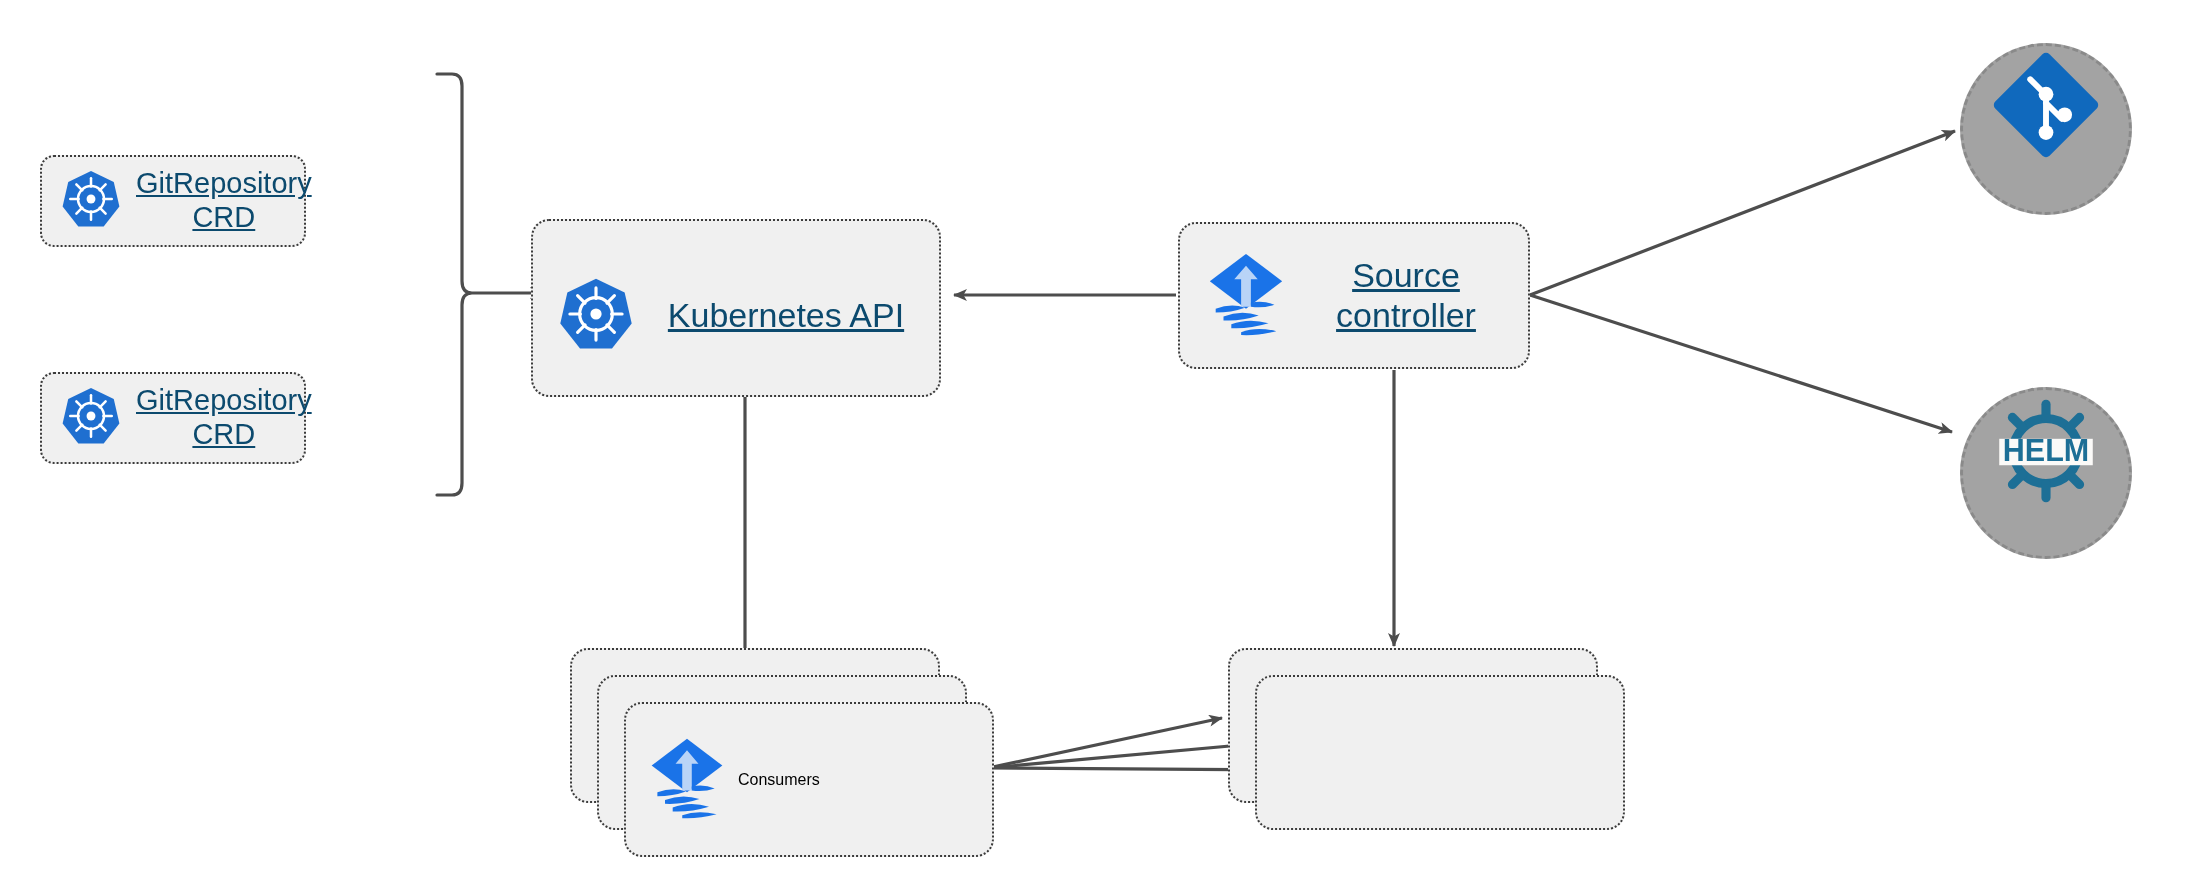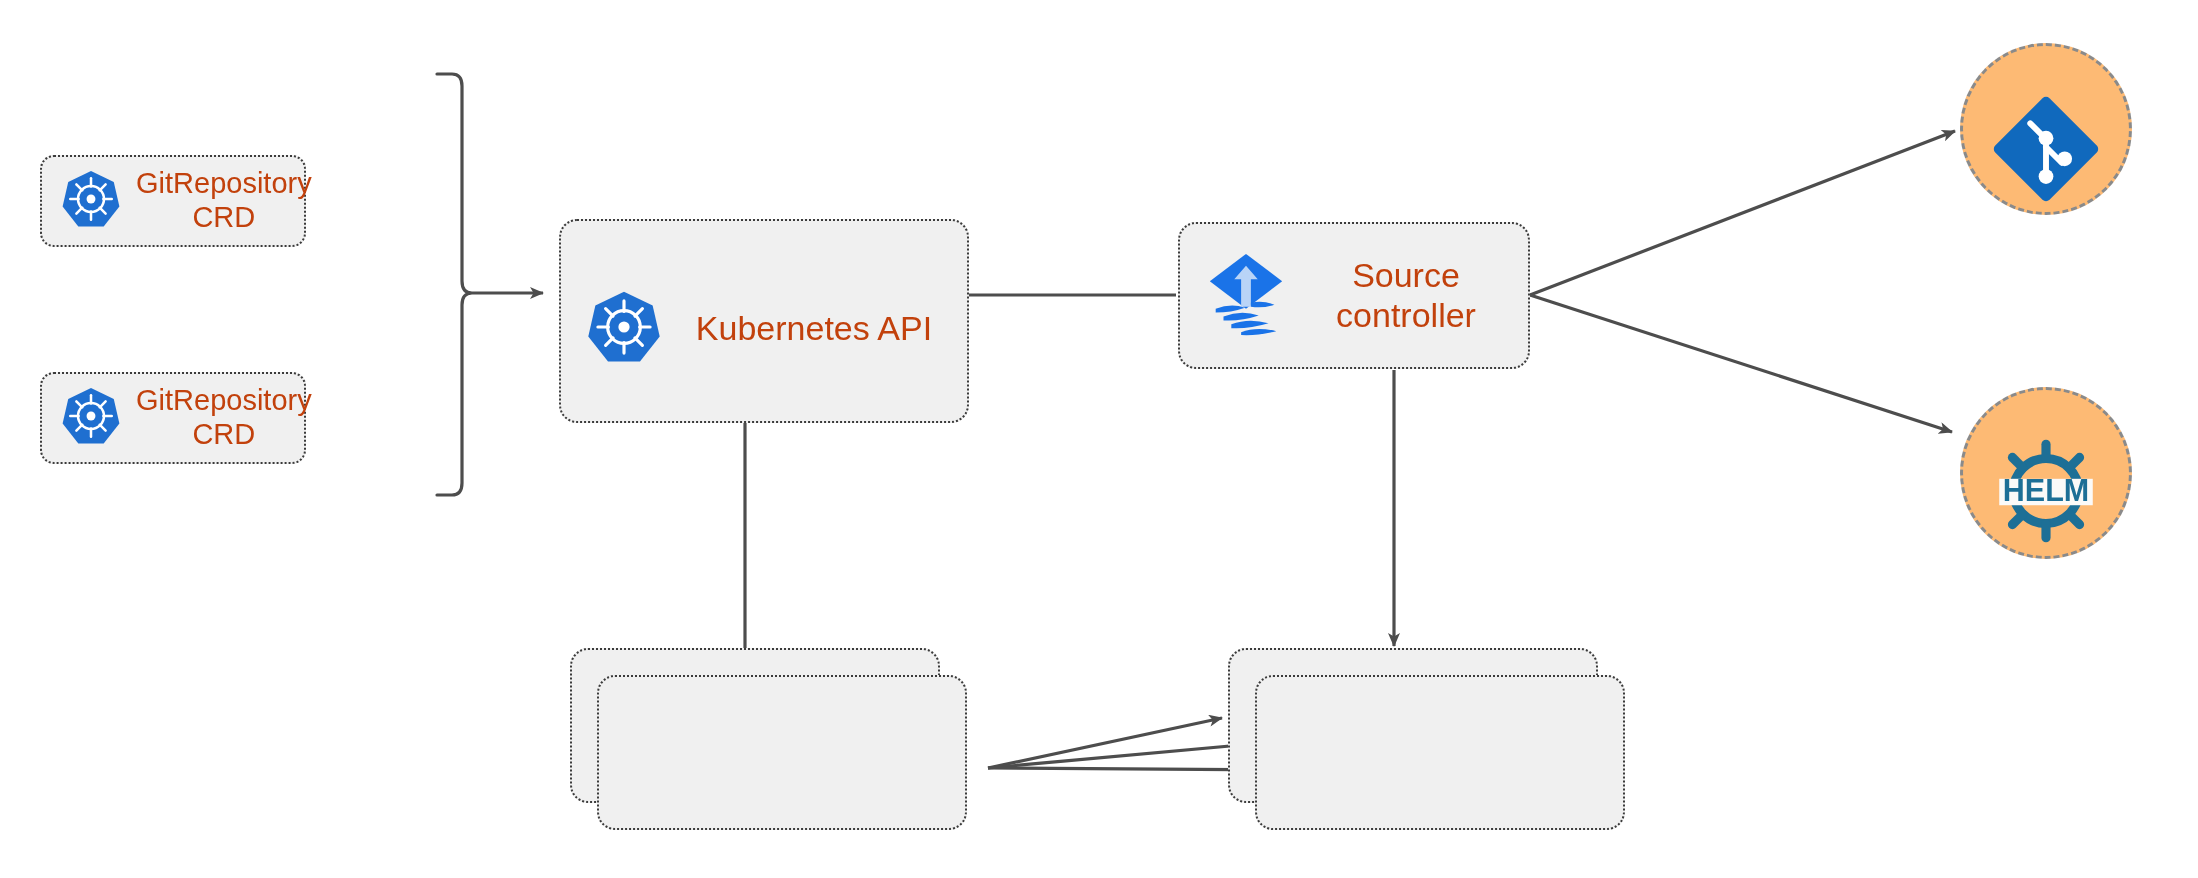--- a/index.html
+++ b/index.html
@@ -23,25 +23,26 @@
     position: absolute;
     box-sizing: border-box;
     background: #f0f0f0;
     border: 2px dotted #3b3b3b;
     border-radius: 18px;
     display: flex;
     align-items: center;
     justify-content: flex-start;
   }
   .node .label {
-    color: #c2410c;
+    color: #0c4a6e;
     font-size: 34px;
     line-height: 1.16;
     text-align: center;
     white-space: pre-line;
+    text-decoration: underline;
   }
   .node .icon {
     flex: 0 0 auto;
     display: block;
   }
   
   .crd {
     width: 266px;
     height: 92px;
     border-radius: 14px;
@@ -72,23 +73,23 @@
     display: flex;
     align-items: center;
     justify-content: flex-start;
   }
   
   .circle {
     position: absolute;
     box-sizing: border-box;
     border: 3px dashed #8a8a8a;
     border-radius: 50%;
-    background: #fdba74;
+    background: #a3a3a3;
     display: flex;
-    align-items: flex-end;
+    align-items: flex-start;
     justify-content: center;
   }
   
   #wires {
     position: absolute;
     left: 0;
     top: 0;
     width: 2198px;
     height: 878px;
     pointer-events: none;
@@ -163,21 +164,21 @@
           <line x1="47.1" y1="16.9" x2="41" y2="23"></line>
           <line x1="23" y1="41" x2="16.9" y2="47.1"></line>
         </g>
         <circle cx="32" cy="32" r="4.6" fill="#ffffff"></circle>
       </svg>
     </span>
     <span class="label">GitRepository
 CRD</span>
   </div>
 
-  <div class="node" style="left:559px; top:219px; width:410px; height:204px; padding:16px 20px 0 24px; gap:18px;">
+  <div class="node" style="left:531px; top:219px; width:410px; height:178px; padding:16px 20px 0 24px; gap:18px;">
     <span class="icon">
       <svg width="78" height="78" viewBox="0 0 64 64" xmlns="http://www.w3.org/2000/svg">
         <path d="M32 3 L55.5 14.4 L61.3 39.8 L45.1 60.3 L18.9 60.3 L2.7 39.8 L8.5 14.4 Z" fill="#1f6fd0"></path>
         <g stroke="#ffffff" stroke-width="2.6" fill="none" stroke-linecap="round">
           <circle cx="32" cy="32" r="13.4"></circle>
           <line x1="32" y1="10.6" x2="32" y2="19.2"></line>
           <line x1="32" y1="44.8" x2="32" y2="53.4"></line>
           <line x1="10.6" y1="32" x2="19.2" y2="32"></line>
           <line x1="44.8" y1="32" x2="53.4" y2="32"></line>
           <line x1="16.9" y1="16.9" x2="23" y2="23"></line>
@@ -205,20 +206,36 @@
         </g>
       </svg>
     </span>
     <span class="label" style="flex:1 1 auto;">Source
 controller</span>
   </div>
 
   <div class="stack" style="left:570px; top:648px; width:420px; height:208px;">
     <div class="ghost" style="left:0px;  top:0px;  width:370px; height:155px;"></div>
     <div class="ghost" style="left:27px; top:27px; width:370px; height:155px;"></div>
+    <div class="front" style="left:54px; top:54px; width:370px; height:155px; padding:0 14px 0 18px; gap:8px;">
+      <span class="icon">
+        <svg width="86" height="90" viewBox="0 0 90 94" xmlns="http://www.w3.org/2000/svg">
+          <path d="M45 6 L82 34 L45 62 L8 34 Z" fill="#1a73e8"></path>
+          <path d="M45 18 L57 32 L50 32 L50 60 L40 60 L40 32 L33 32 Z" fill="#b9d4f7"></path>
+          <g fill="#1a73e8">
+            <path d="M14 62 Q30 56 44 61 Q30 66 14 66 Z"></path>
+            <path d="M22 70 Q40 63 58 69 Q40 75 22 74 Z"></path>
+            <path d="M30 78 Q48 71 68 77 Q48 83 30 82 Z"></path>
+            <path d="M40 86 Q56 80 76 85 Q56 90 40 89 Z"></path>
+            <path d="M50 56 Q62 53 74 58 Q62 62 50 60 Z"></path>
+          </g>
+        </svg>
+      </span>
+      <span class="label" style="flex:1 1 auto;">Consumers</span>
+    </div>
   </div>
 
   <div class="stack" style="left:1228px; top:648px; width:420px; height:208px;">
     <div class="ghost" style="left:0px;  top:0px;  width:370px; height:155px;"></div>
     <div class="ghost" style="left:27px; top:27px; width:370px; height:155px;"></div>
   </div>
 
   <div class="circle" style="left:1960px; top:43px; width:172px; height:172px;">
     <span class="icon">
       <svg width="118" height="118" viewBox="0 0 120 120" xmlns="http://www.w3.org/2000/svg">

